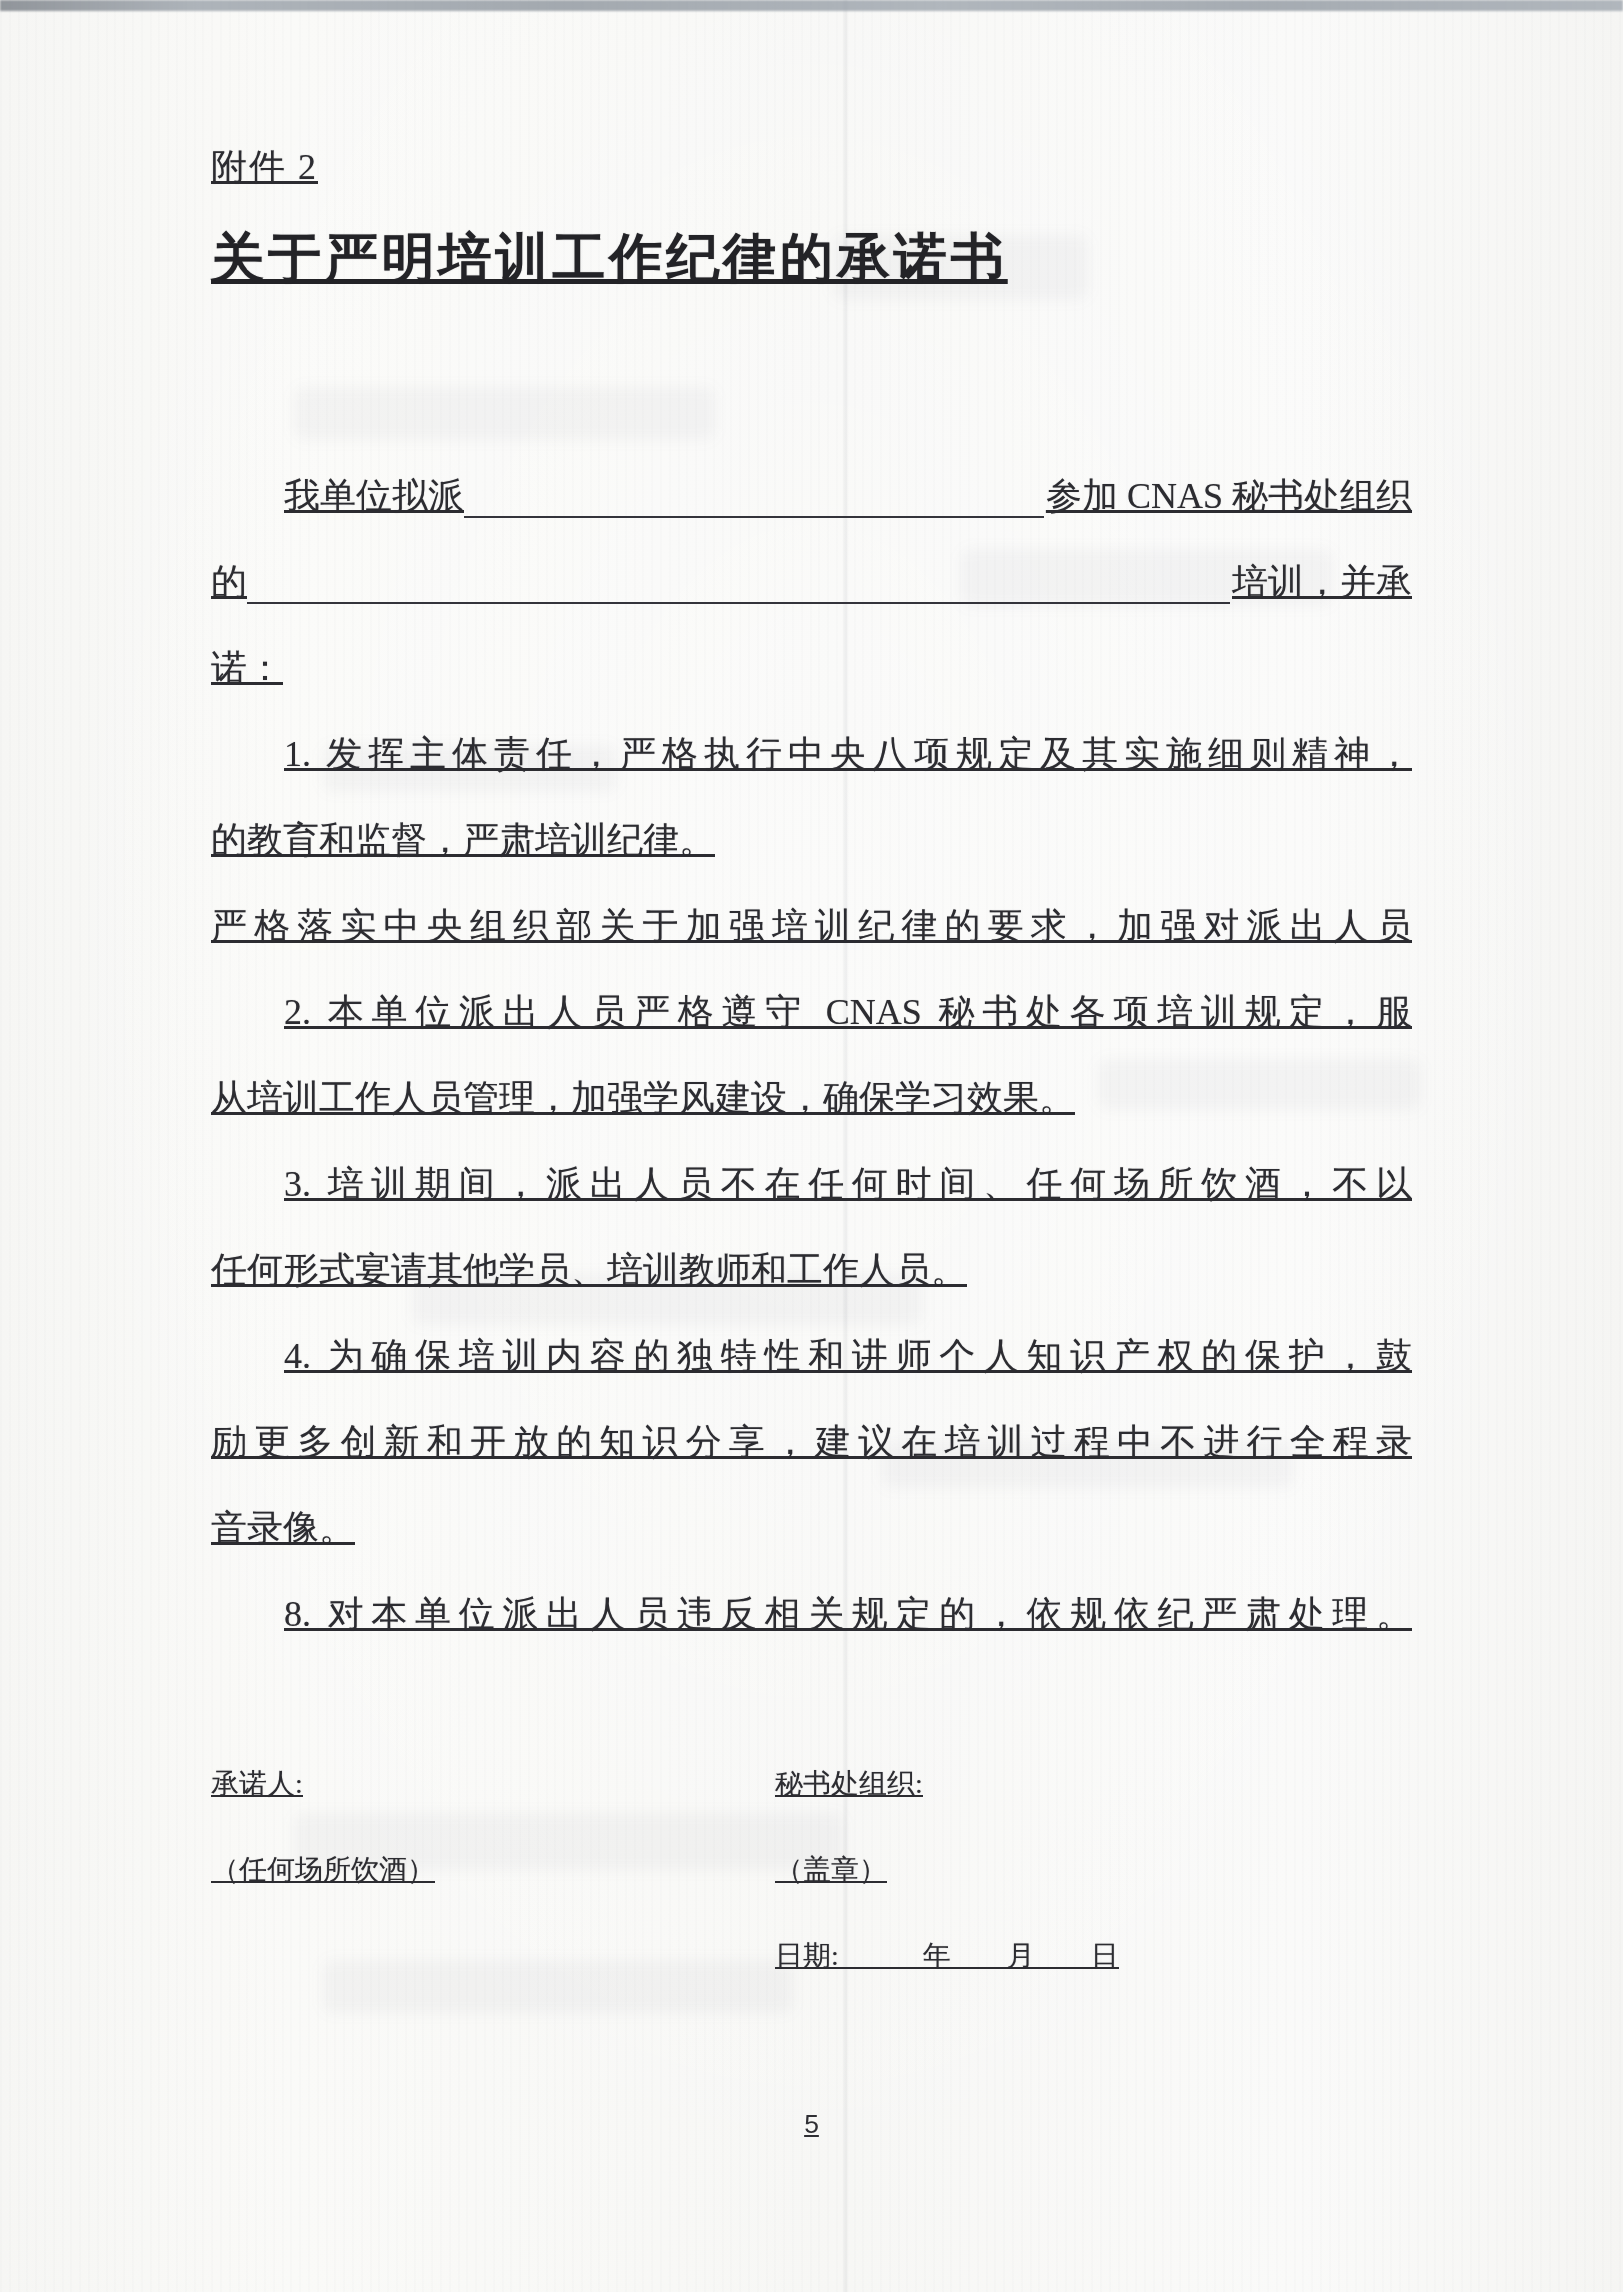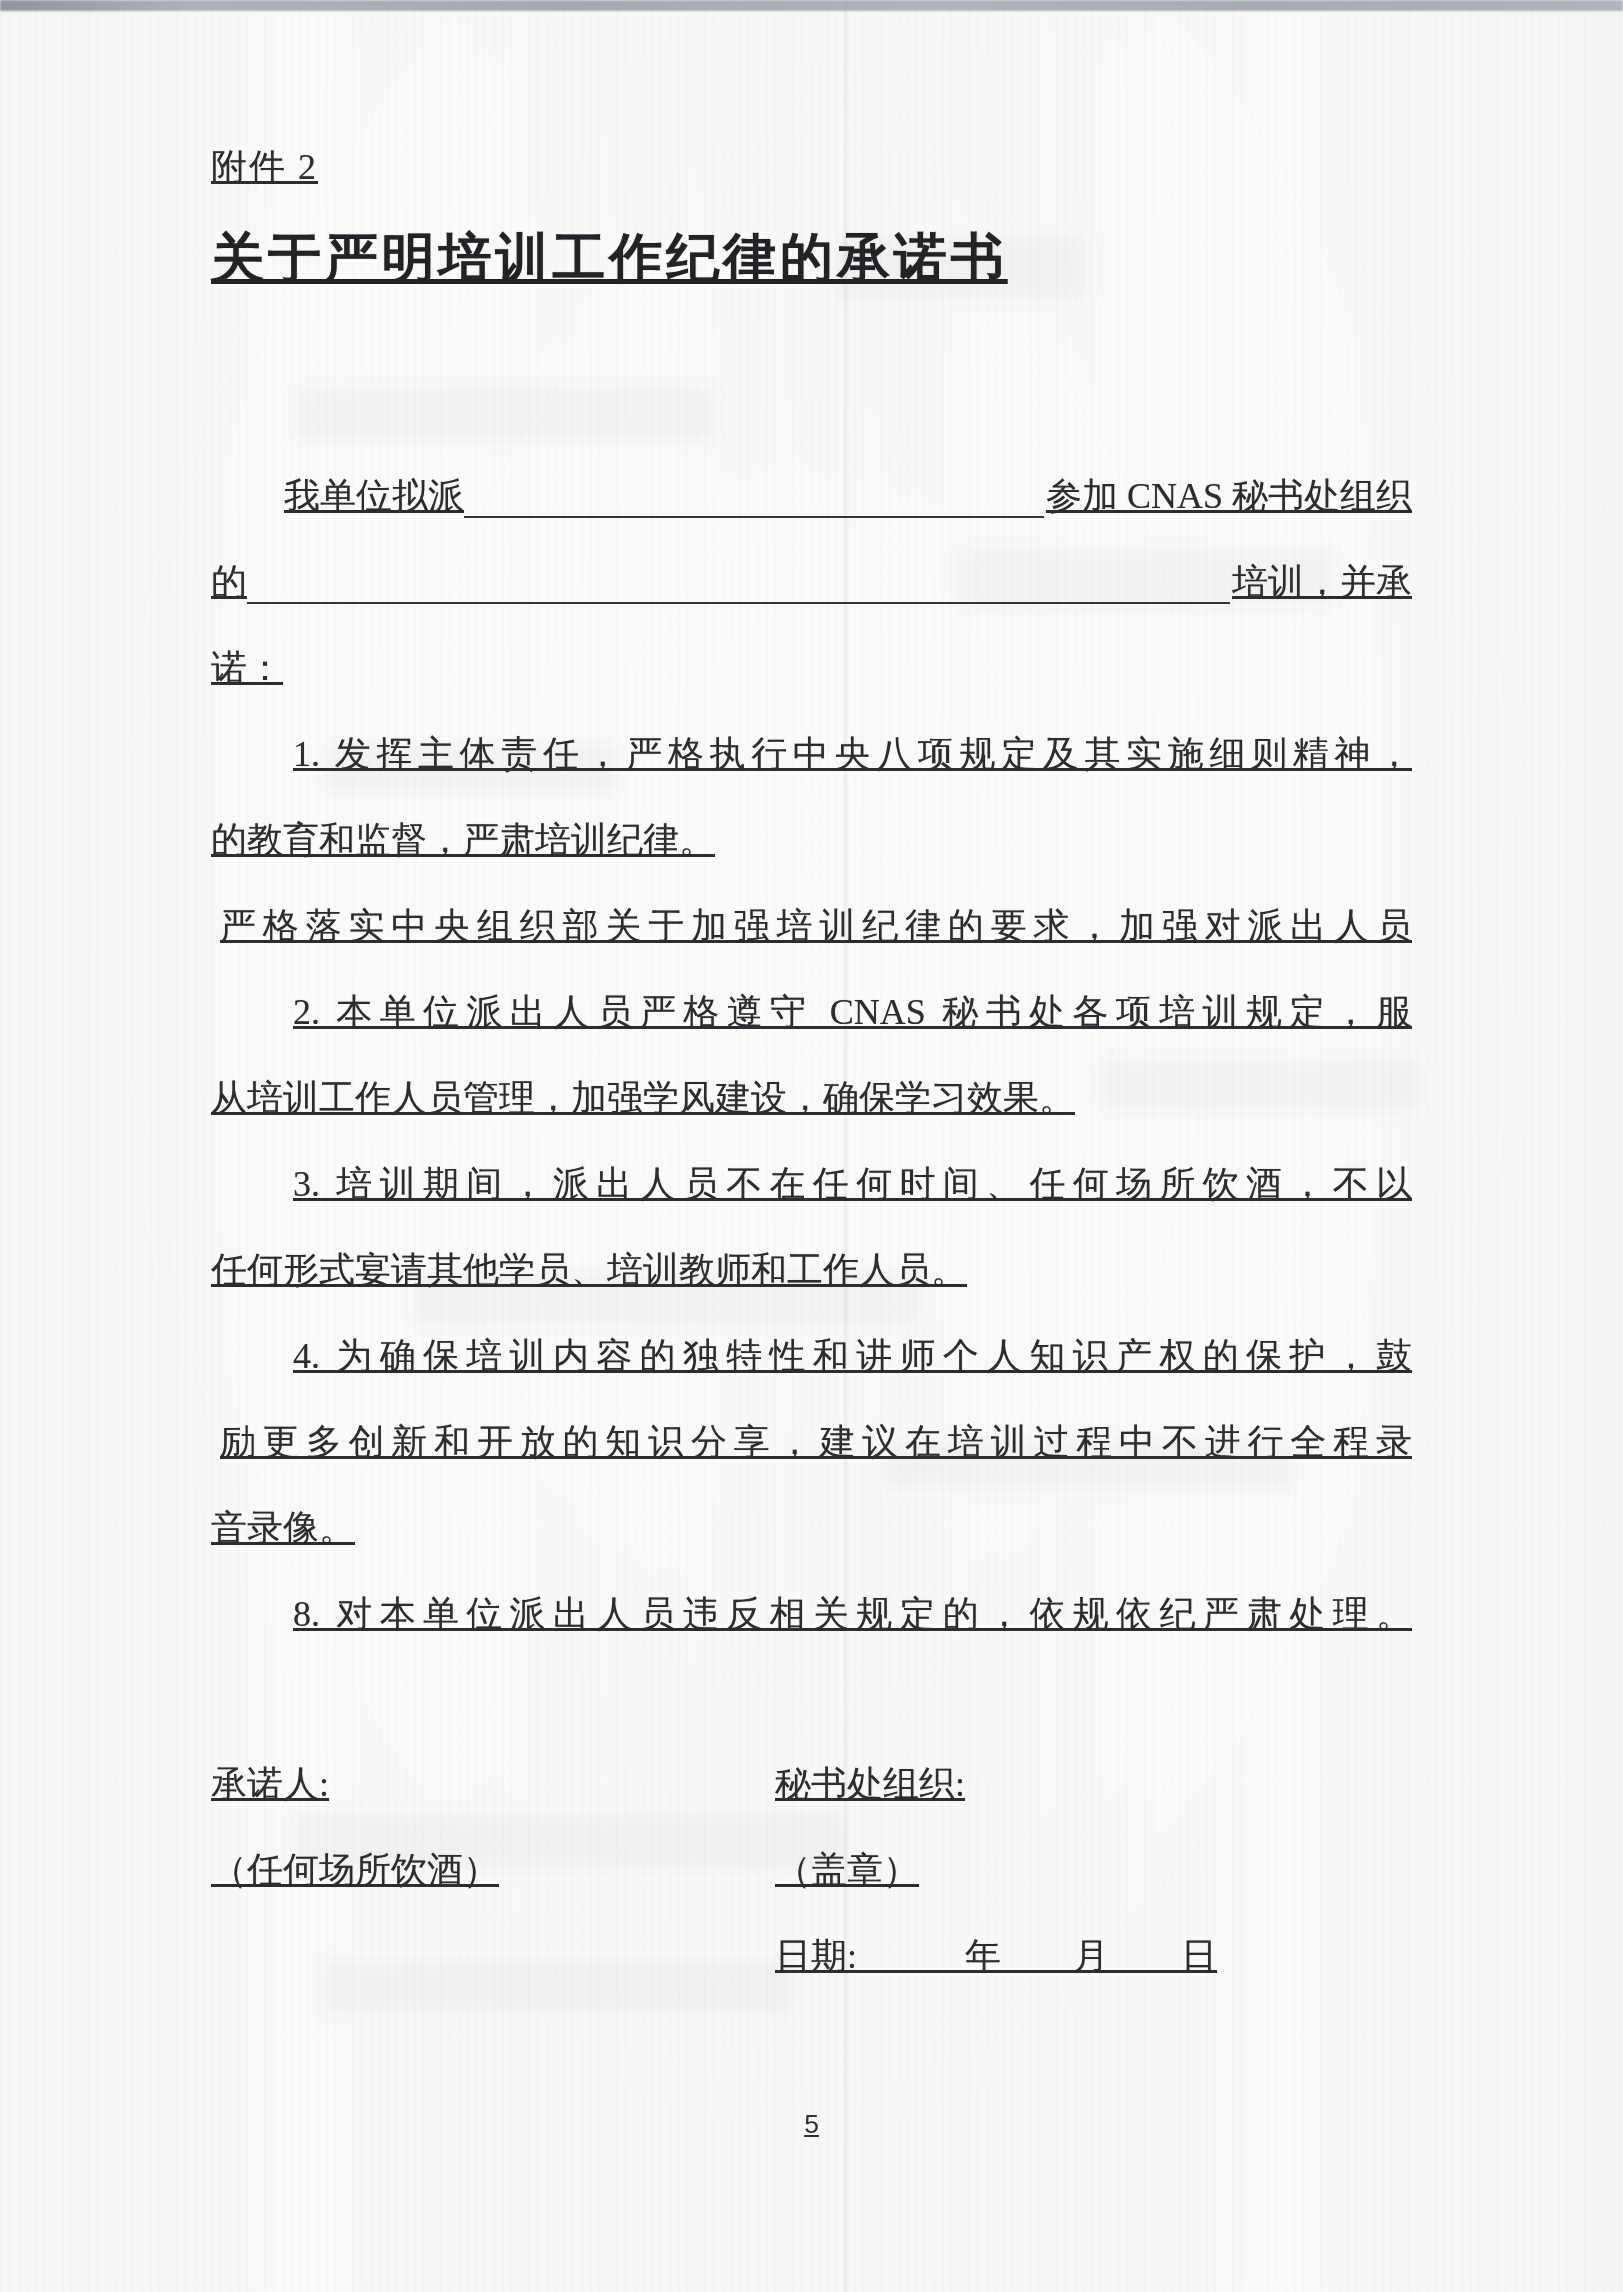--- a/index.html
+++ b/index.html
@@ -76,35 +76,34 @@
     white-space: nowrap;
     text-shadow: 0 0 1px rgba(44,44,49,.4);
     align-items: flex-end;
   }
   .indent { padding-left: 73px; }
   .stretch {
     white-space: normal;
     text-align: justify;
     text-align-last: justify;
     text-justify: inter-character;
-    margin-left: 9px;
   }
   .l-flex { display: flex; }
   .l-flex .seg { flex: 0 0 auto; }
   .blank { flex: 1 1 auto; position: relative; }
   .blank::after {
     content: "";
     position: absolute; left: 0; right: 2px; bottom: 20.6px;
     border-bottom: 2.9px solid #34343b;
   }
   .sig-block {
     position: absolute;
     top: 1741px; left: 211px; width: 1201px;
   }
-  .sig-row { display: flex; height: 86px; line-height: 86px; font-size: 36px; text-shadow: 0 0 1px rgba(44,44,49,.4); }
+  .sig-row { display: flex; height: 86px; line-height: 86px; font-size: 28px; text-shadow: 0 0 1px rgba(44,44,49,.4); }
   .sig-left { flex: 0 0 564px; }
   .sig-right { flex: 1 1 auto; }
   .page-number {
     position: absolute;
     top: 2109px; left: 0; right: 0;
     text-align: center;
     font-size: 26.5px;
     font-family: "Liberation Sans", "DejaVu Sans", sans-serif;
     color: #2f2f34;
   }

